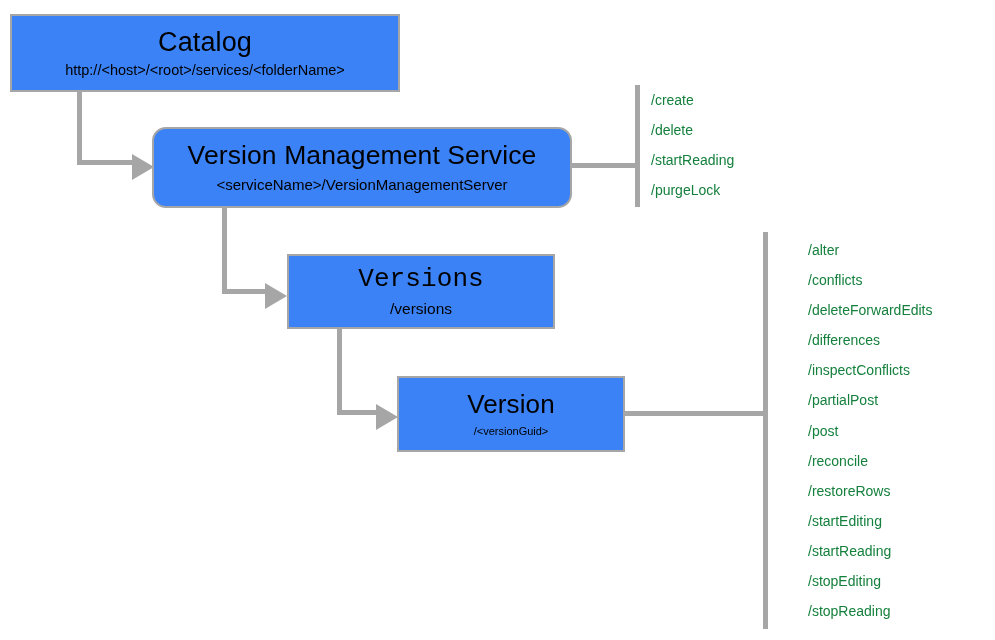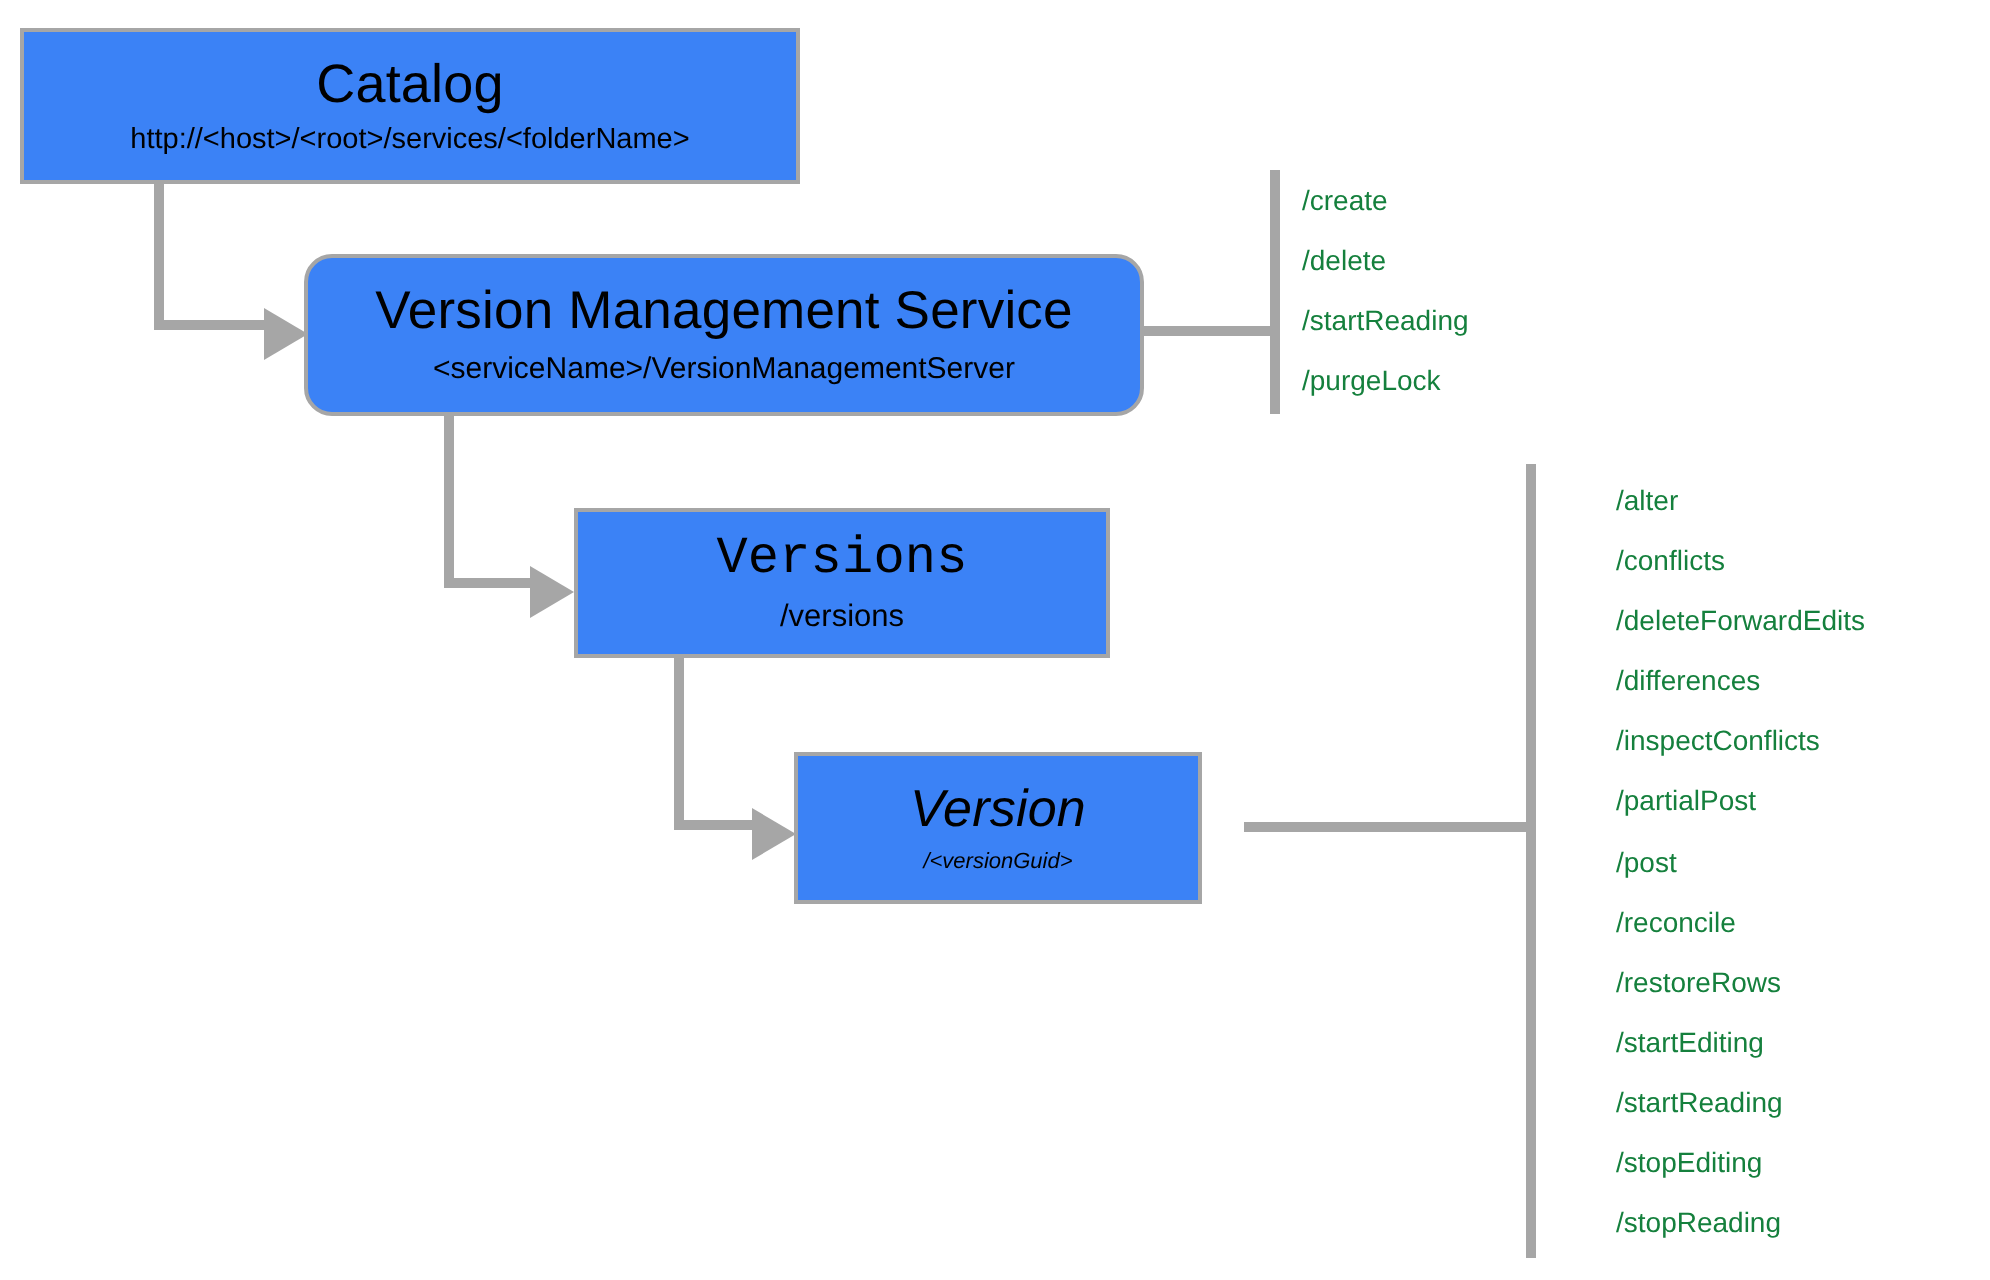--- a/index.html
+++ b/index.html
@@ -56,21 +56,21 @@
   #node-catalog .subtitle { font-size: 14.5px; margin-top: 6px; }
 
   #node-vms       { left: 152px; top: 127px; width: 420px; height: 81px; border-radius: 14px; }
   #node-vms .title { font-size: 26.5px; }
   #node-vms .subtitle { font-size: 15px; margin-top: 7px; }
 
   #node-versions  { left: 287px; top: 254px; width: 268px; height: 75px; }
   #node-versions .title { font-size: 26px; font-family: Liberation Mono, monospace; }
   #node-versions .subtitle { font-size: 15.5px; margin-top: 8px; text-align: right; }
 
-  #node-version   { left: 397px; top: 376px; width: 204px; height: 76px; font-style: italic; }
+  #node-version   { left: 397px; top: 376px; width: 228px; height: 76px; }
   #node-version .title { font-size: 26px; }
   #node-version .subtitle { font-size: 11px; margin-top: 8px; }
 
   
   .seg {
     position: absolute;
     background: #a6a6a6;
   }
   .seg.h { height: 5px; }
   .seg.v { width: 5px; }

